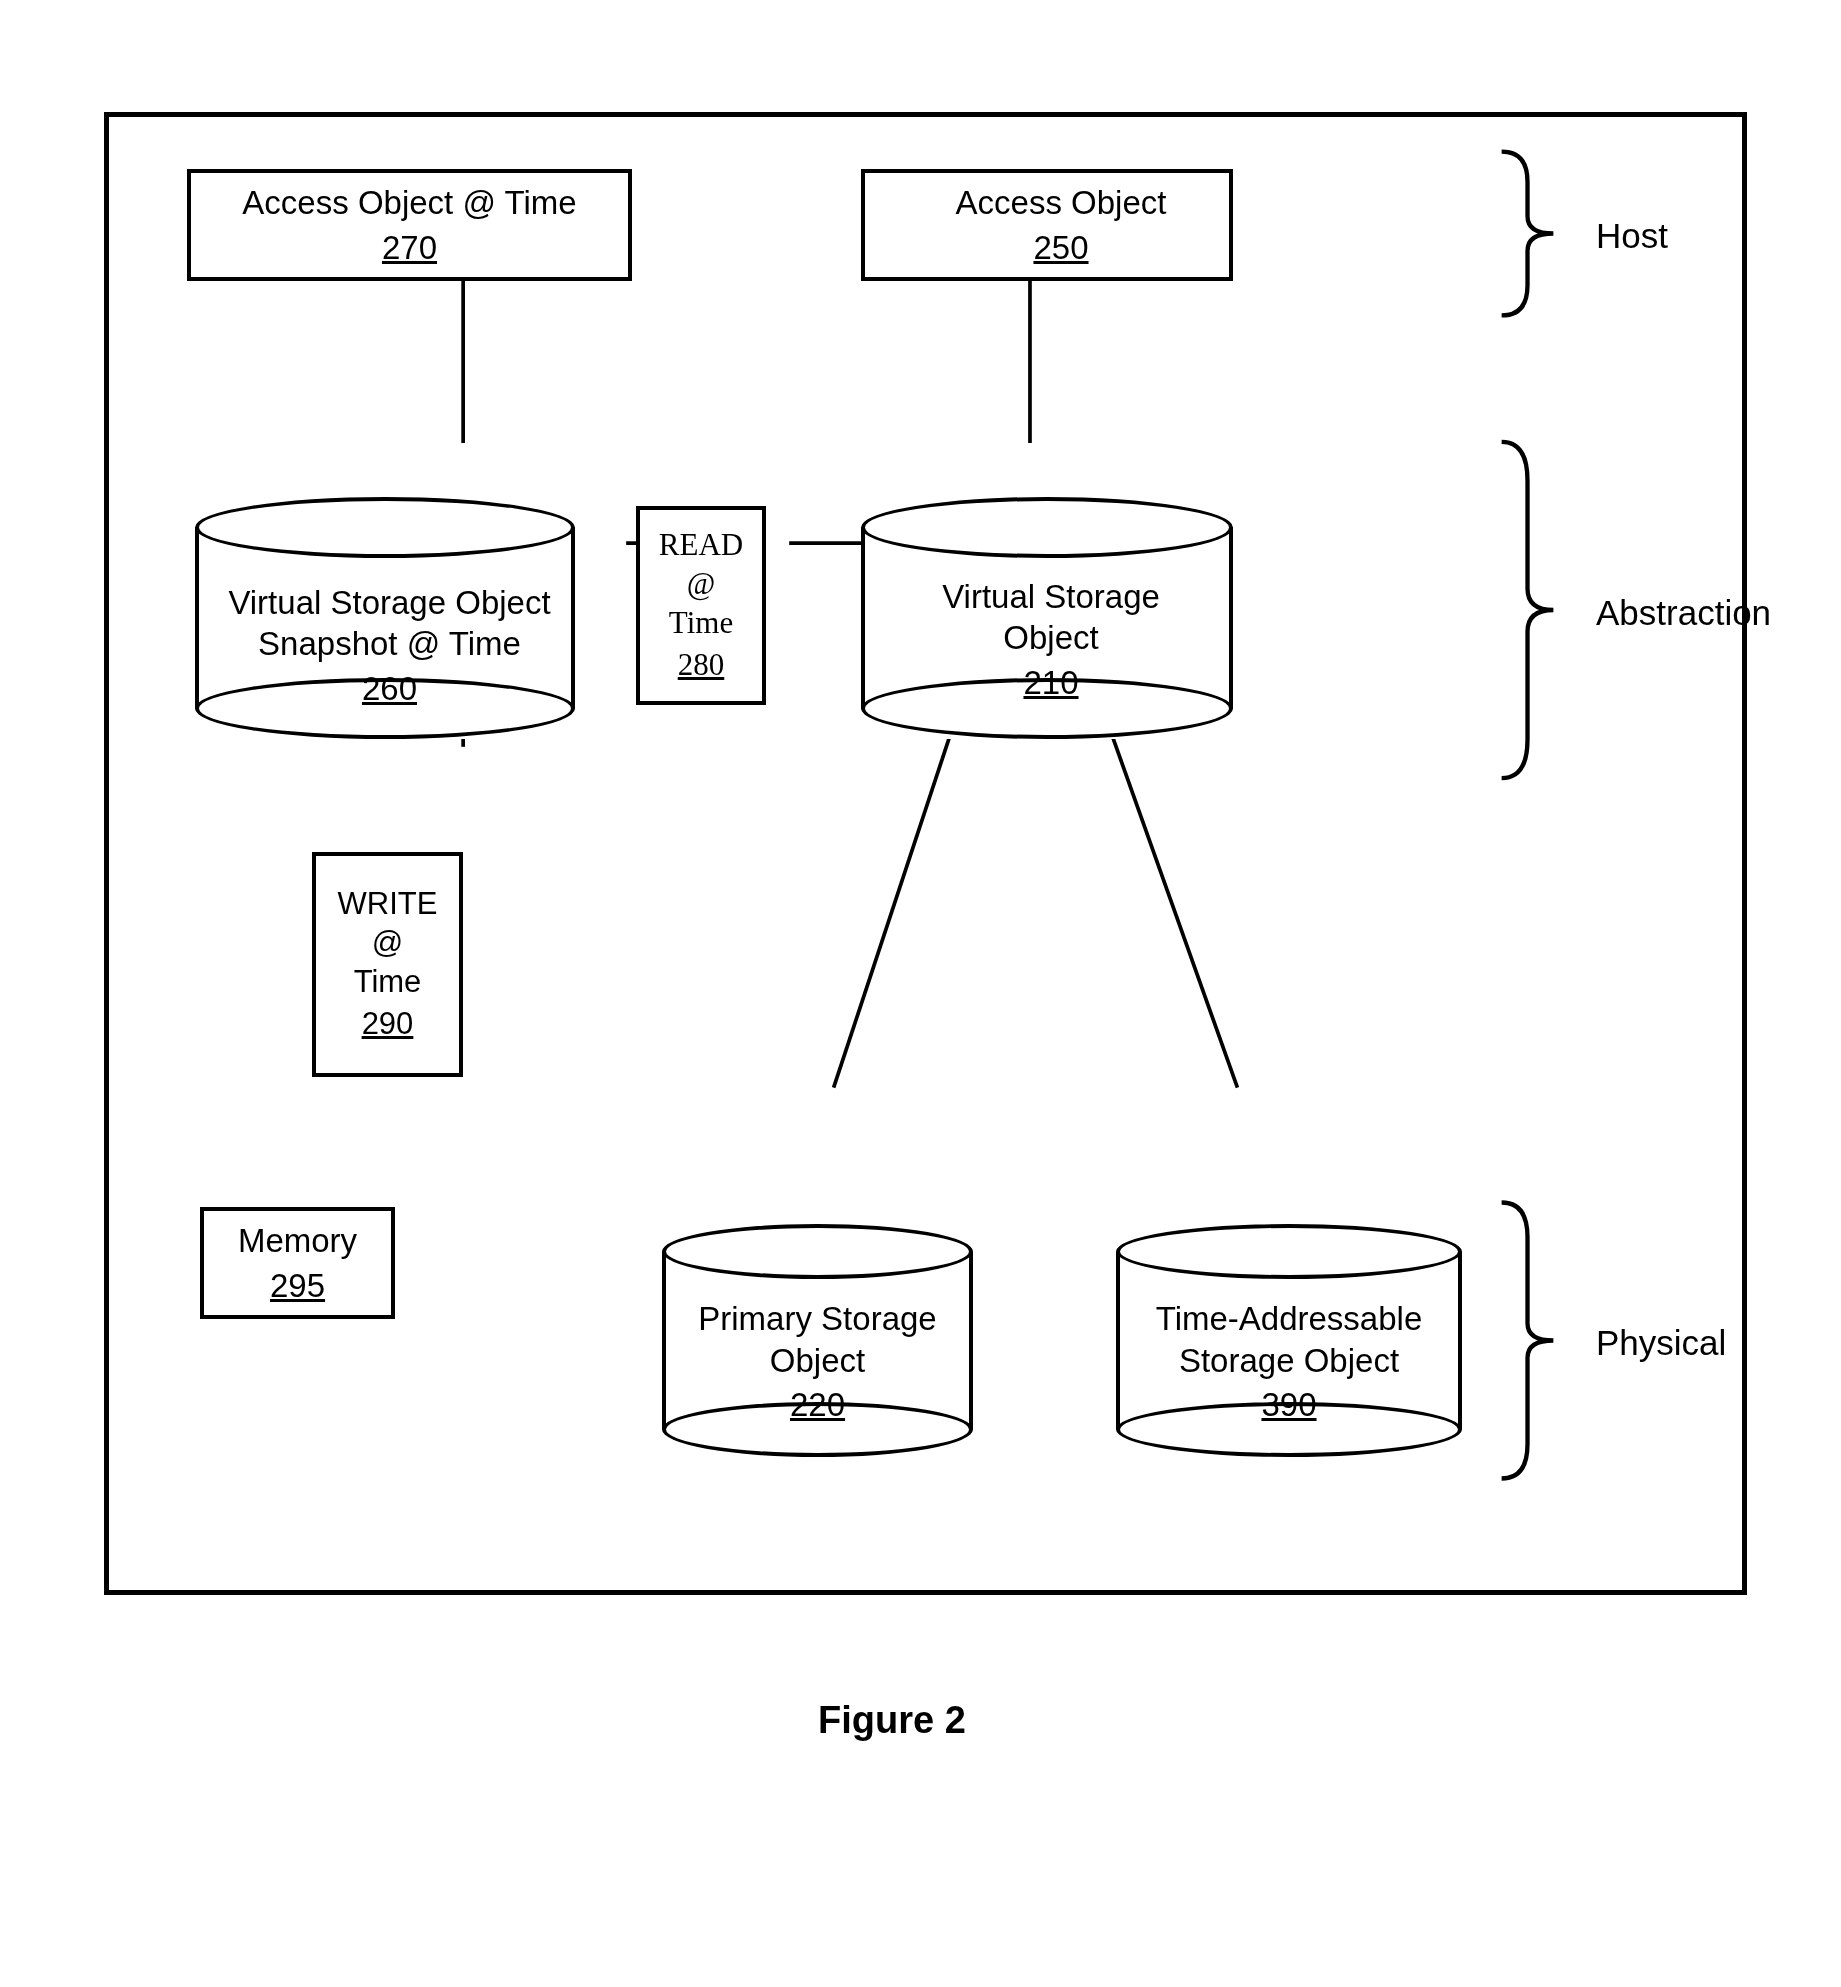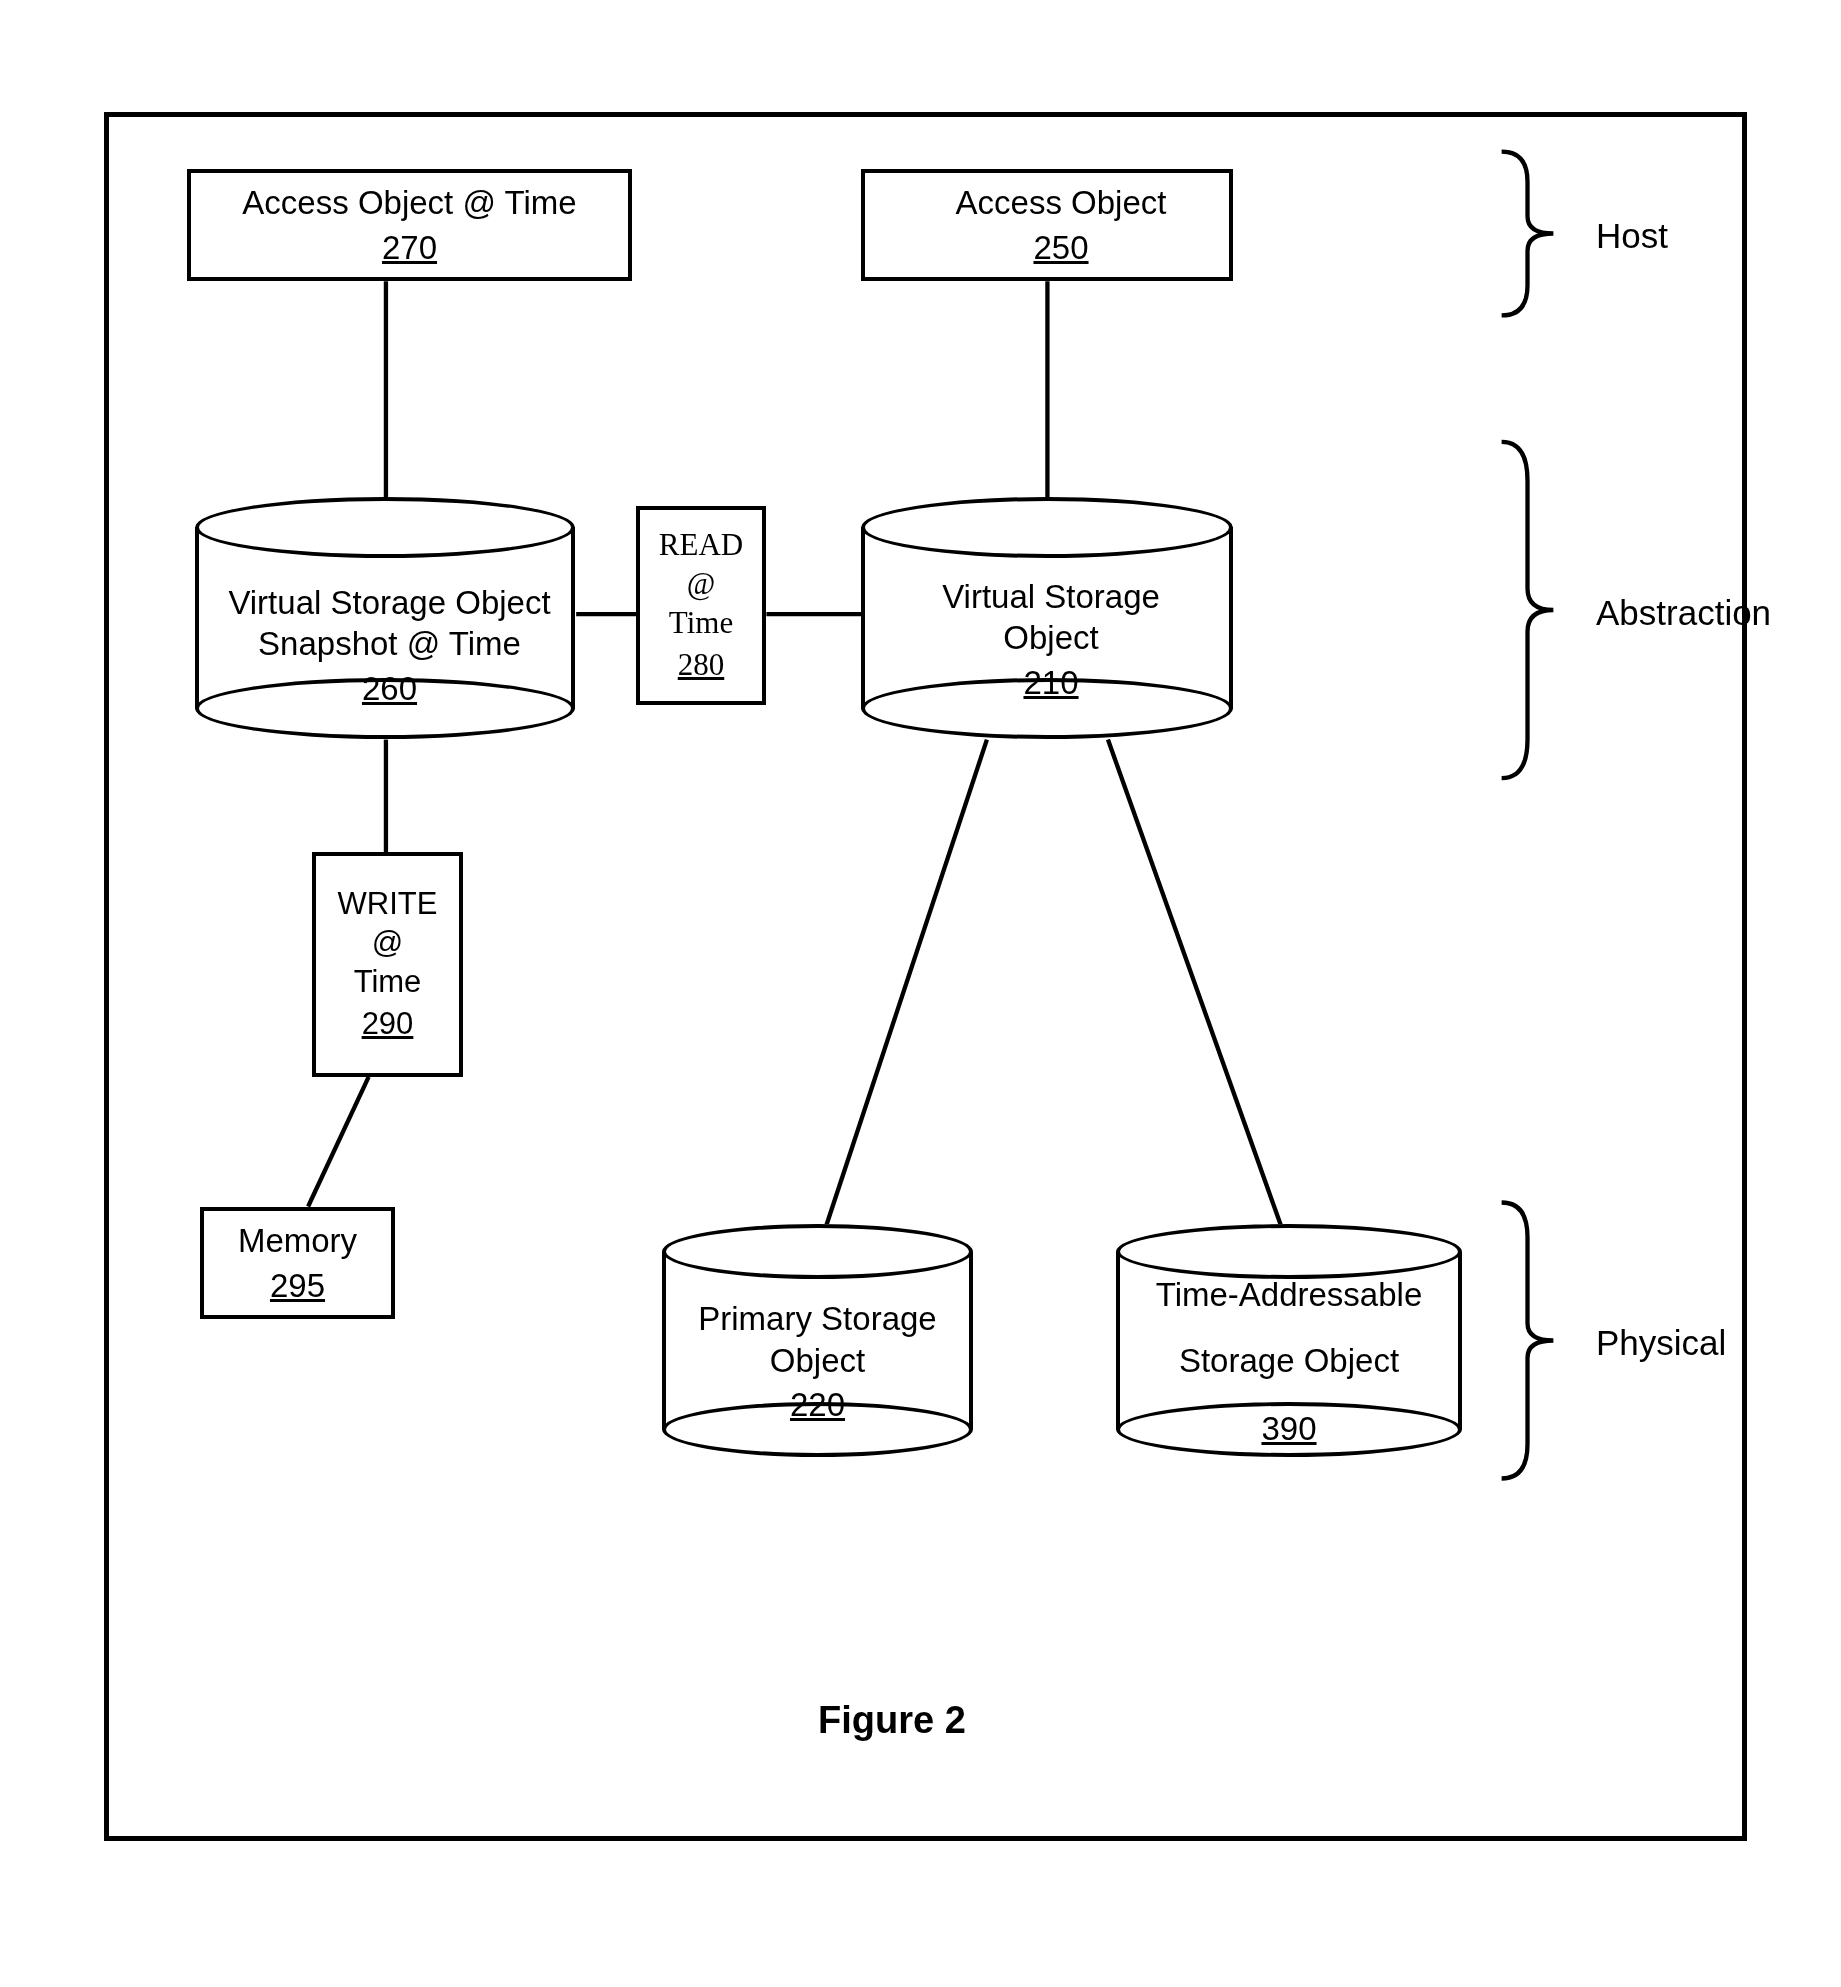--- a/index.html
+++ b/index.html
@@ -8,21 +8,21 @@
       background: white;
       width: 1842px;
       height: 1988px;
       position: relative;
     }
     .diagram {
       position: absolute;
       left: 104px;
       top: 112px;
       width: 1643px;
-      height: 1729px;
+      height: 1483px;
       border: 5.2px solid black;
     }
     .box {
       position: absolute;
       border: 4.3px solid black;
       background: white;
       display: flex;
       flex-direction: column;
       align-items: center;
       justify-content: center;
@@ -166,21 +166,21 @@
       <div>Primary Storage</div>
       <div>Object</div>
       <div class="ref">220</div>
     </div>
   </div>
 
   <div class="cylinder" style="left:1007px; top:1107px; width:346px; height:233px;">
     <div class="body" style="top:28px; bottom:28px;"></div>
     <div class="bottom-ellipse" style="bottom:0; height:55px;"></div>
     <div class="top-ellipse" style="top:0; height:55px;"></div>
-    <div class="label" style="top:56px; bottom:13px;gap:24px;">
+    <div class="label" style="top:56px; bottom:13px;">
       <div>Time-Addressable</div>
       <div>Storage Object</div>
       <div class="ref">390</div>
     </div>
   </div>
 
   <div class="brace" style="left:1384px; top:30px;">
     <svg width="69" height="173" viewBox="0 0 80 200">
       <path d="M 10 5 Q 40 5 40 40 L 40 80 Q 40 100 70 100 Q 40 100 40 120 L 40 160 Q 40 195 10 195" fill="none" stroke="black" stroke-width="5"></path>
     </svg>

